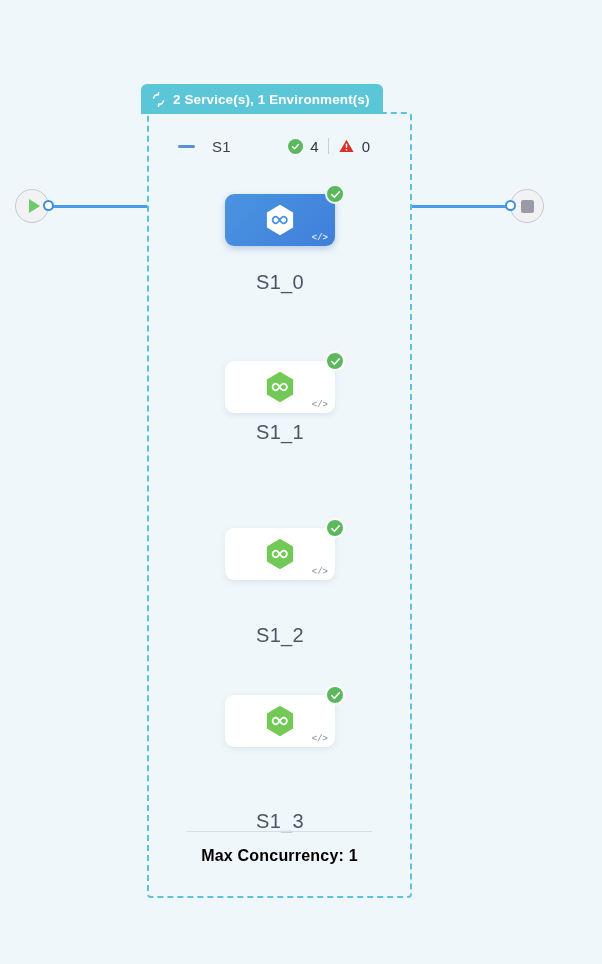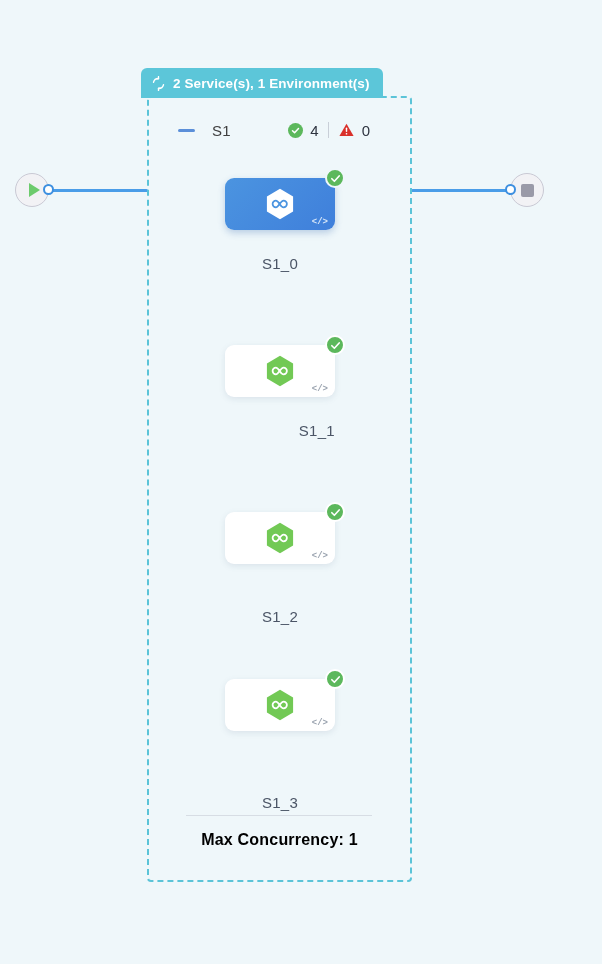--- a/index.html
+++ b/index.html
@@ -14,20 +14,21 @@
     background: #eff7fa;
     font-family: "Liberation Sans", sans-serif;
     position: relative;
     -webkit-font-smoothing: antialiased;
   }
 
   
   #canvas {
     position: absolute;
     inset: 0;
+    margin-top: 16px;
   }
 
   
   .edge {
     position: absolute;
     height: 3px;
     background: #4a9de8;
     border-radius: 2px;
   }
   #edge-start {
@@ -192,21 +193,21 @@
   .node-card.normal {
     background: #ffffff;
     box-shadow: 0 2px 6px rgba(90,110,140,0.14);
   }
 
   .node-label {
     position: absolute;
     left: 225px;
     width: 110px;
     text-align: center;
-    font-size: 15px;
+    font-size: 20px;
     color: #4b5566;
     letter-spacing: 0.3px;
   }
 
   
   .hex-logo { display: block; }
 
   
   .card-badge {
     position: absolute;
@@ -335,21 +336,21 @@
             <path d="M15.2 16.1 a3.9 3.9 0 1 0 0 7.8 c3.6 0 5.1 -7.8 9 -7.8 a3.9 3.9 0 1 1 0 7.8 c-3.9 0 -5.4 -7.8 -9 -7.8 Z" fill="none" stroke="#ffffff" stroke-width="2.1" stroke-linecap="round"></path>
           </svg>
         </span>
         <span class="card-badge on-white">
           <svg width="11" height="11" viewBox="0 0 24 24" fill="none" stroke="#ffffff" stroke-width="3.6" stroke-linecap="round" stroke-linejoin="round">
             <polyline points="4 12.5 9.5 18 20 6.5"></polyline>
           </svg>
         </span>
         <span class="code-glyph dark">&lt;/&gt;</span>
       </div>
-      <div class="node-label" style="top: 422px; text-align: right;">S1_1</div>
+      <div class="node-label" style="top: 405px;">S1_1</div>
       <div class="node-card normal" style="top: 512px;">
         <span>
           <svg class="hex-logo" width="34" height="34" viewBox="0 0 40 40">
             <path d="M20 2.2 L35.4 11.1 L35.4 28.9 L20 37.8 L4.6 28.9 L4.6 11.1 Z" fill="#72c955"></path>
             <path d="M15.2 16.1 a3.9 3.9 0 1 0 0 7.8 c3.6 0 5.1 -7.8 9 -7.8 a3.9 3.9 0 1 1 0 7.8 c-3.9 0 -5.4 -7.8 -9 -7.8 Z" fill="none" stroke="#ffffff" stroke-width="2.1" stroke-linecap="round"></path>
           </svg>
         </span>
         <span class="card-badge on-white">
           <svg width="11" height="11" viewBox="0 0 24 24" fill="none" stroke="#ffffff" stroke-width="3.6" stroke-linecap="round" stroke-linejoin="round">
             <polyline points="4 12.5 9.5 18 20 6.5"></polyline>

